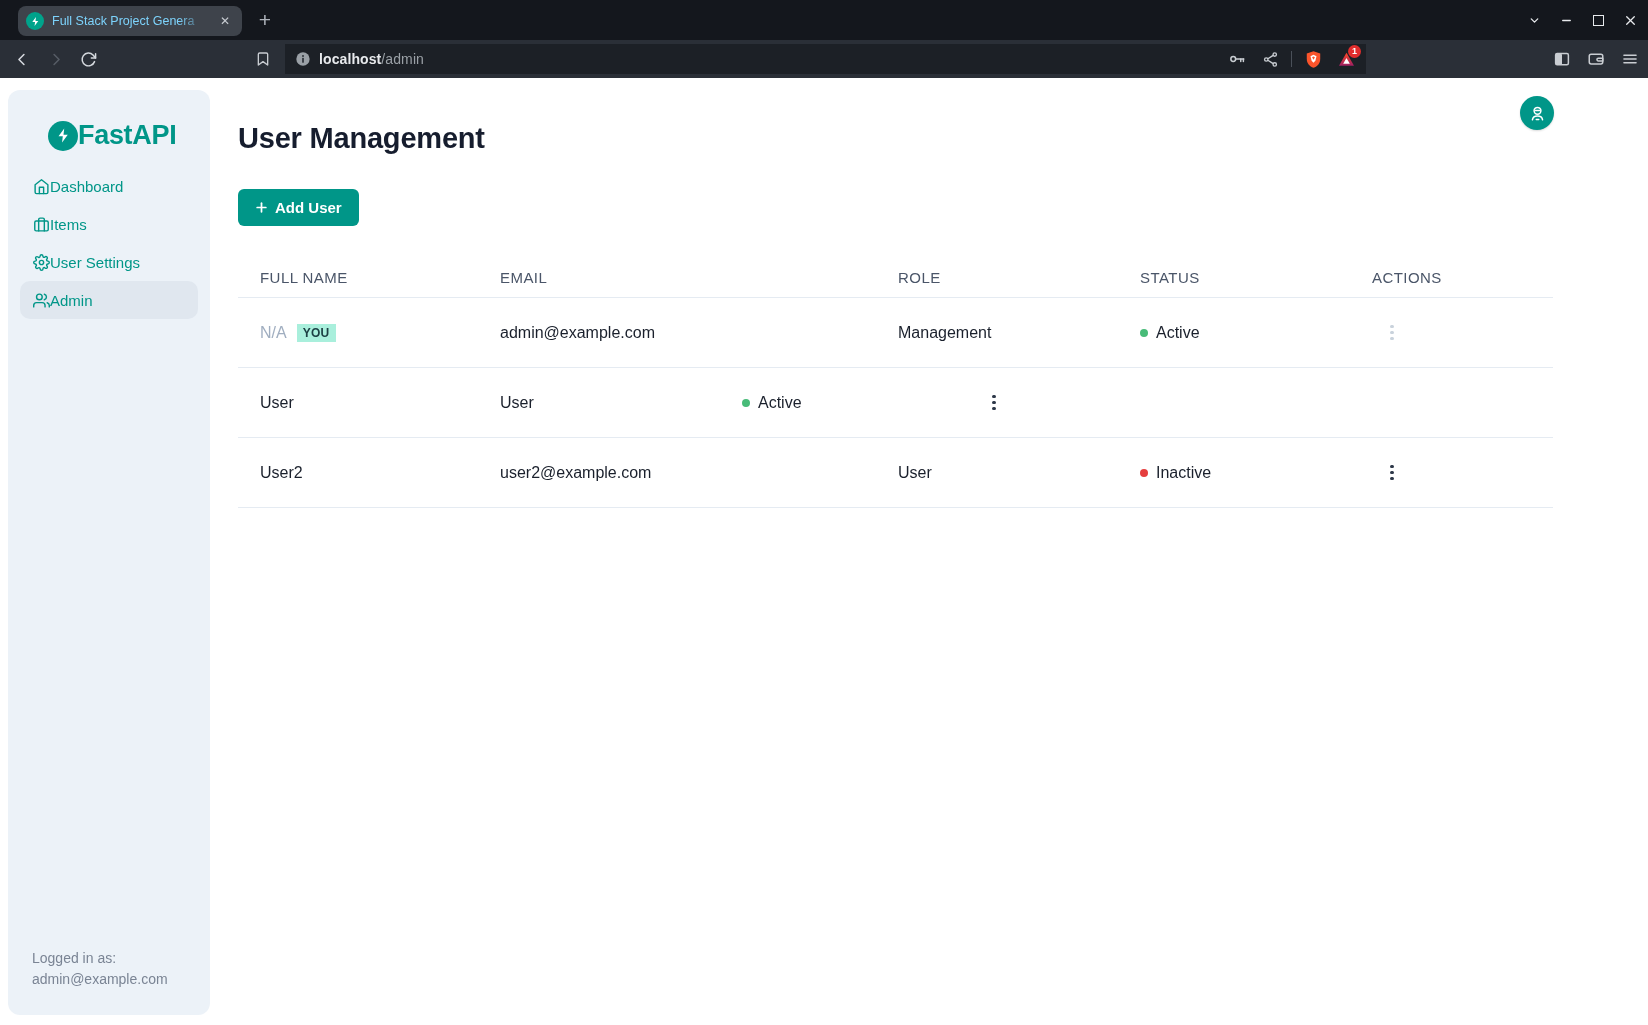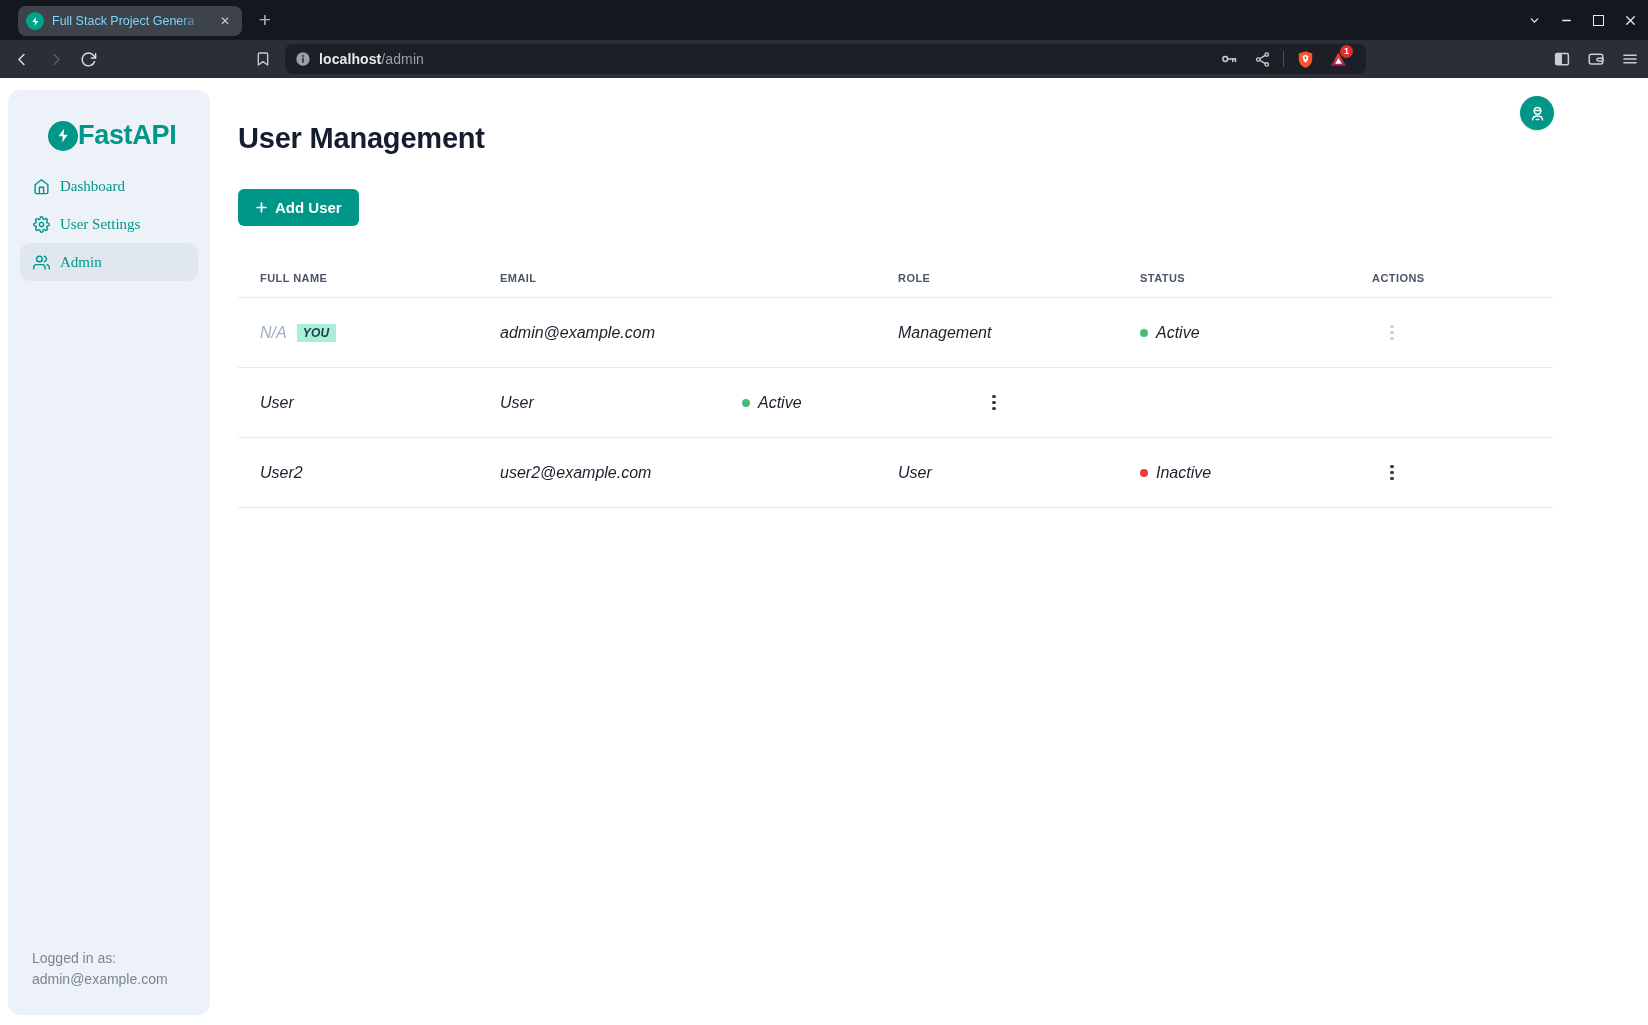--- a/index.html
+++ b/index.html
@@ -21,22 +21,22 @@
                 font-size:21px; font-weight:300; line-height:25px; text-align:center; border-radius:6px; }
   .win-controls { position:absolute; right:6px; top:8px; display:flex; gap:8px; }
   .win-btn { width:24px; height:24px; display:flex; align-items:center; justify-content:center;
              color:#E8EAED; font-size:13px; }
   .maxi { width:11px; height:11px; border:1.6px solid #E8EAED; }
 
   .toolbar { height:38px; background:#2A2F37; display:flex; align-items:center; }
   .nav-btn { width:28px; height:28px; display:flex; align-items:center; justify-content:center; border-radius:50%; }
   .nav-btn.back { margin-left:8px; } .nav-btn.fwd,.nav-btn.reload { margin-left:5px; }
   .bookmark-btn { width:24px; height:24px; margin-left:149px; display:flex; align-items:center; justify-content:center; }
-  .pill { margin-left:10px; width:1081px; height:30px; border-radius:8px; background:#1C2026;
-          display:flex; align-items:center; padding:0 16px 0 10px; }
+  .pill { margin-left:10px; width:1081px; height:30px; border-radius:0; background:#1C2026;
+          display:flex; align-items:center; padding:0 8px 0 10px; }
   .url-text { margin-left:8px; font-size:14px; color:#E8EAED; font-weight:bold; letter-spacing:.1px; }
   .url-text .path { color:#9AA0A6; font-weight:normal; }
   .pill-icons { margin-left:auto; display:flex; align-items:center; gap:9px; }
   .pico { width:24px; height:24px; display:flex; align-items:center; justify-content:center; position:relative; }
   .vdiv { width:1px; height:16px; background:#4A5059; }
   .rewards-badge { position:absolute; top:-2px; right:-3px; min-width:13px; height:13px; border-radius:7px;
                    background:#E12D2D; color:#fff; font-size:9px; font-weight:bold; line-height:13px;
                    text-align:center; padding:0 2px; }
   .chrome-right { margin-left:auto; padding-right:6px; display:flex; align-items:center; gap:10px; }
   .cico { width:24px; height:24px; display:flex; align-items:center; justify-content:center; }
@@ -45,40 +45,40 @@
   .content { position:relative; height:947px; background:#fff; }
 
   .sidebar { position:absolute; left:8px; top:12px; width:202px; height:925px; background:#ECF2F8;
              border-radius:12px; }
   .logo-row { display:flex; align-items:center; padding:30px 0 0 40px; }
   .logo-mark { width:30px; height:30px; border-radius:50%; background:#009688; display:flex;
                align-items:center; justify-content:center; }
   .logo-text { color:#009688; font-size:27px; font-weight:600; letter-spacing:-.3px; }
   .nav { margin-top:16px; }
   .nav-item { margin:0 12px; height:38px; border-radius:10px; display:flex; align-items:center;
-              gap:10px; padding:0 13px; cursor:pointer;font-family:Liberation Serif, serif; }
+              padding:0 13px; cursor:pointer; }
   .nav-item.active { background:#E0E7EF; }
   .nav-item .lbl { color:#009688; font-size:15px; }
   .sb-footer { position:absolute; left:24px; bottom:24px; font-size:14px; color:#7A8494; line-height:1.55; }
 
   .avatar-btn { position:absolute; right:94px; top:18px; width:34px; height:34px; border-radius:50%;
                 background:#009688; display:flex; align-items:center; justify-content:center;
                 box-shadow:0 1px 2px rgba(0,0,0,.15); cursor:pointer; }
 
   .page-title { position:absolute; left:238px; top:44px; font-size:29px; font-weight:700;
                 color:#161D2E; letter-spacing:-.2px; }
   .add-user-btn { position:absolute; left:238px; top:111px; height:37px; padding:0 17px; border:none;
                   border-radius:6px; background:#009688; color:#fff; font-family:inherit; font-size:15px;
                   font-weight:700; display:flex; align-items:center; gap:7px; cursor:pointer; }
 
   .table { position:absolute; left:238px; top:180px; width:1315px; }
   .trow { display:flex; align-items:center; border-bottom:1px solid #E5EBF2; }
   .thead { height:40px; }
-  .thead .tcell { font-size:11px; font-weight:bold; color:#4A5568; letter-spacing:.45px; }
-  .tbody-row { height:70px; font-size:16px; color:#1A202C;font-style:italic; }
+  .thead .tcell { font-size:15px; font-weight:normal; color:#4A5568; letter-spacing:.45px; }
+  .tbody-row { height:70px; font-size:16px; color:#1A202C; }
   .tcell { padding-left:22px; }
   .c1 { width:240px; display:flex; align-items:center; }
   .c2 { width:398px; } .c3 { width:242px; }
   .c4 { width:232px; display:flex; align-items:center; }
   .c5 { width:203px; }
   .dim-name { color:#A0AEC0; }
   .you-badge { margin-left:10px; background:#A9EFDC; color:#1D4044; font-size:12px; font-weight:bold;
                letter-spacing:.3px; padding:2px 6px; border-radius:0; }
   .status-dot { width:8px; height:8px; border-radius:50%; margin-right:8px; flex:0 0 auto; }
   .kebab { margin-left:8px; width:24px; height:24px; border:none; background:transparent; cursor:pointer;
@@ -238,20 +238,29 @@
           <svg width="17" height="17" viewBox="0 0 24 24" fill="none" stroke="#009688" stroke-width="2" stroke-linecap="round" stroke-linejoin="round">
               <path d="M3 9.5 12 2.5l9 7V20a2 2 0 0 1-2 2H5a2 2 0 0 1-2-2z"></path>
               <polyline points="9 22 9 13 15 13 15 22"></polyline>
             </svg>
         </span>
         <span class="lbl">Dashboard</span>
       </div>
       <div class="nav-item">
         <span>
           <svg width="17" height="17" viewBox="0 0 24 24" fill="none" stroke="#009688" stroke-width="2" stroke-linecap="round" stroke-linejoin="round">
+              <rect x="2.5" y="7" width="19" height="14" rx="2"></rect>
+              <path d="M16 21V5a2 2 0 0 0-2-2h-4a2 2 0 0 0-2 2v16"></path>
+            </svg>
+        </span>
+        <span class="lbl">Items</span>
+      </div>
+      <div class="nav-item">
+        <span>
+          <svg width="17" height="17" viewBox="0 0 24 24" fill="none" stroke="#009688" stroke-width="2" stroke-linecap="round" stroke-linejoin="round">
               <circle cx="12" cy="12" r="3"></circle>
               <path d="M19.4 15a1.65 1.65 0 0 0 .33 1.82l.06.06a2 2 0 0 1 0 2.83 2 2 0 0 1-2.83 0l-.06-.06a1.65 1.65 0 0 0-1.82-.33 1.65 1.65 0 0 0-1 1.51V21a2 2 0 0 1-2 2 2 2 0 0 1-2-2v-.09A1.65 1.65 0 0 0 9 19.4a1.65 1.65 0 0 0-1.82.33l-.06.06a2 2 0 0 1-2.83 0 2 2 0 0 1 0-2.83l.06-.06a1.65 1.65 0 0 0 .33-1.82 1.65 1.65 0 0 0-1.51-1H3a2 2 0 0 1-2-2 2 2 0 0 1 2-2h.09A1.65 1.65 0 0 0 4.6 9a1.65 1.65 0 0 0-.33-1.82l-.06-.06a2 2 0 0 1 0-2.83 2 2 0 0 1 2.83 0l.06.06a1.65 1.65 0 0 0 1.82.33H9a1.65 1.65 0 0 0 1-1.51V3a2 2 0 0 1 2-2 2 2 0 0 1 2 2v.09a1.65 1.65 0 0 0 1 1.51 1.65 1.65 0 0 0 1.82-.33l.06-.06a2 2 0 0 1 2.83 0 2 2 0 0 1 0 2.83l-.06.06a1.65 1.65 0 0 0-.33 1.82V9a1.65 1.65 0 0 0 1.51 1H21a2 2 0 0 1 2 2 2 2 0 0 1-2 2h-.09a1.65 1.65 0 0 0-1.51 1z"></path>
             </svg>
         </span>
         <span class="lbl">User Settings</span>
       </div>
       <div class="nav-item active">
         <span>
           <svg width="17" height="17" viewBox="0 0 24 24" fill="none" stroke="#009688" stroke-width="2" stroke-linecap="round" stroke-linejoin="round">
               <path d="M17 21v-2a4 4 0 0 0-4-4H5a4 4 0 0 0-4 4v2"></path>

